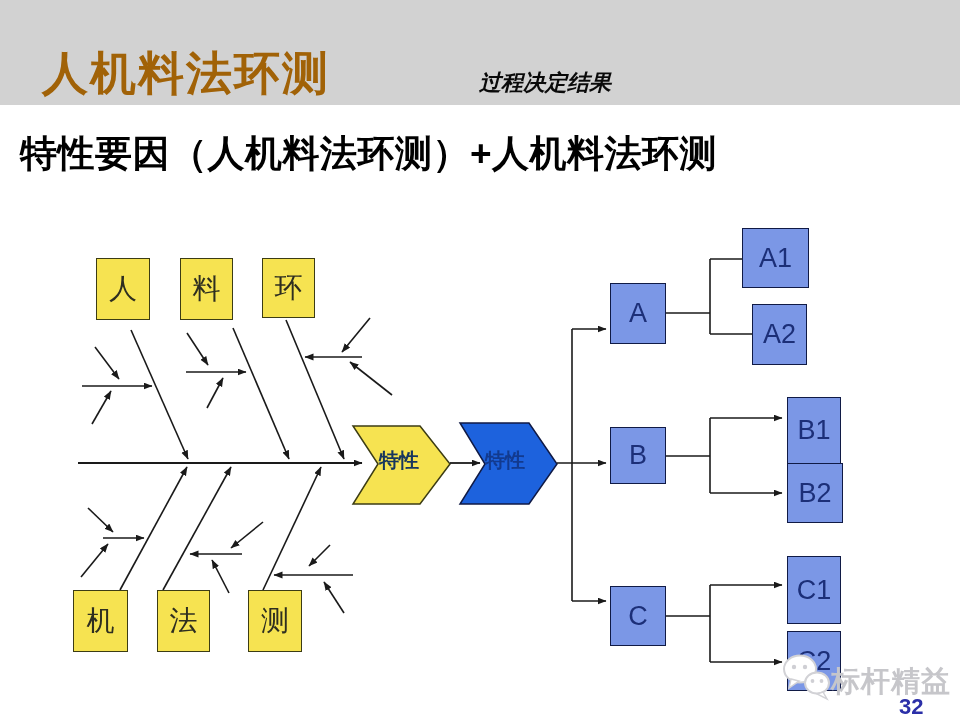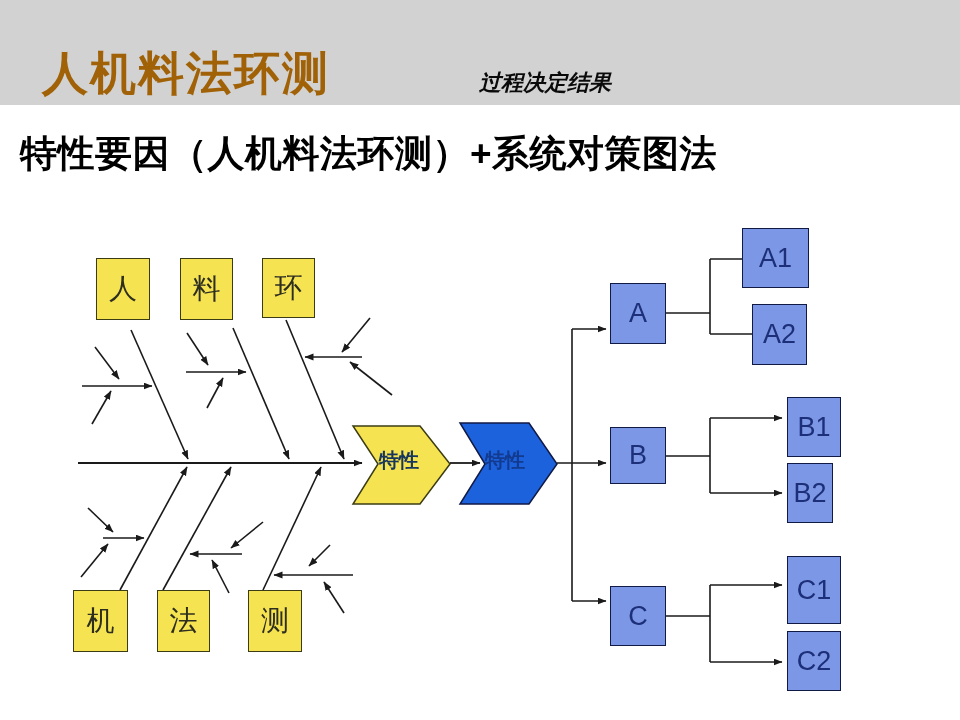--- a/index.html
+++ b/index.html
@@ -53,21 +53,21 @@
 </style>
 </head>
 <body>
 
 <div class="slide">
 
   <div class="top-band"></div>
   <div class="page-title">人机料法环测</div>
   <div class="header-subtitle">过程决定结果</div>
 
-  <h2 class="section-heading">特性要因（人机料法环测）+系统对策图法</h2>
+  <h2 class="section-heading">特性要因（人机料法环测）+人机料法环测</h2>
 
   <svg class="diagram-svg" viewBox="0 0 960 720" xmlns="http://www.w3.org/2000/svg">
     <defs>
       <marker id="arr" markerWidth="10" markerHeight="8" refX="8.5" refY="3.5" orient="auto" markerUnits="userSpaceOnUse">
         <polygon points="0,0 9,3.5 0,7" fill="#1a1a1a"></polygon>
       </marker>
     </defs>
 
     <g stroke="#1a1a1a" stroke-width="1.8" fill="none">
       <line x1="78" y1="463" x2="362" y2="463" marker-end="url(#arr)"></line>
@@ -147,19 +147,33 @@
 
   <div class="chevron-label yellow" style="left:356px;top:450px;">特性</div>
   <div class="chevron-label blue" style="left:462px;top:450px;">特性</div>
 
   <div class="box bbox" style="left:610px;top:283px;width:56px;height:61px;">A</div>
   <div class="box bbox" style="left:610px;top:427px;width:56px;height:57px;">B</div>
   <div class="box bbox" style="left:610px;top:586px;width:56px;height:60px;">C</div>
 
   <div class="box bbox" style="left:742px;top:228px;width:67px;height:60px;">A1</div>
   <div class="box bbox" style="left:752px;top:304px;width:55px;height:61px;">A2</div>
-  <div class="box bbox" style="left:787px;top:397px;width:54px;height:60px;">B1</div>
-  <div class="box bbox" style="left:787px;top:463px;width:46px;height:60px;">B2</div>
+  <div class="box bbox" style="left:787px;top:397px;width:54px;height:67px;">B1</div>
+  <div class="box bbox" style="left:787px;top:463px;width:56px;height:60px;">B2</div>
   <div class="box bbox" style="left:787px;top:556px;width:54px;height:68px;">C1</div>
   <div class="box bbox" style="left:787px;top:631px;width:54px;height:60px;">C2</div>
 
+  <div class="watermark">
+    <svg width="52" height="50" viewBox="0 0 52 50" style="position:absolute;left:0;top:2px;">
+      <ellipse cx="19" cy="17" rx="16" ry="13.5" fill="#ffffff" stroke="#d2d2d6" stroke-width="2"></ellipse>
+      <polygon points="10,27 8,36 18,29" fill="#ffffff" stroke="#d2d2d6" stroke-width="1.5"></polygon>
+      <circle cx="13" cy="15" r="2.2" fill="#cfcfd4"></circle>
+      <circle cx="24" cy="15" r="2.2" fill="#cfcfd4"></circle>
+      <ellipse cx="36" cy="31" rx="12" ry="10.5" fill="#ffffff" stroke="#d2d2d6" stroke-width="2"></ellipse>
+      <polygon points="42,40 46,47 36,42" fill="#ffffff" stroke="#d2d2d6" stroke-width="1.5"></polygon>
+      <circle cx="31.5" cy="29" r="1.9" fill="#cfcfd4"></circle>
+      <circle cx="40.5" cy="29" r="1.9" fill="#cfcfd4"></circle>
+    </svg>
+    <span class="watermark-text">标杆精益</span>
+    <span class="page-number">32</span>
+  </div>
 
 </div>
 
 </body></html>

